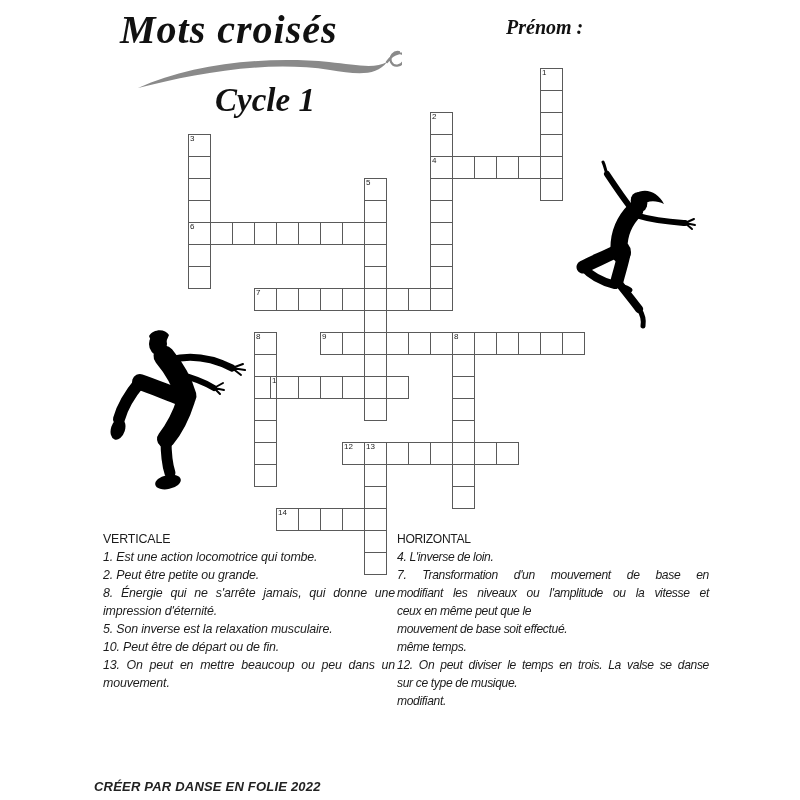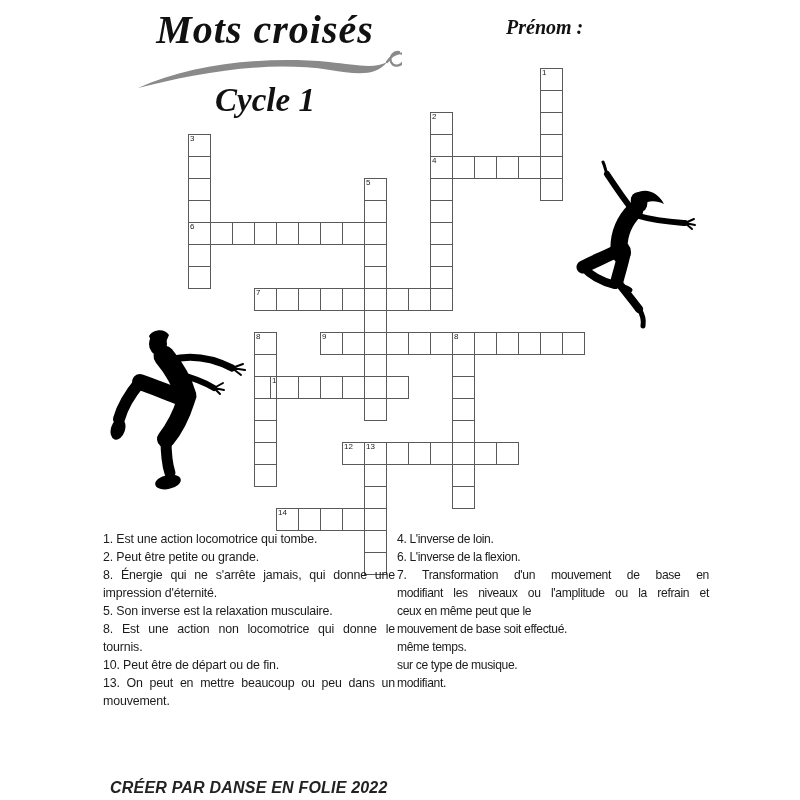--- a/index.html
+++ b/index.html
@@ -1,20 +1,20 @@
 <!DOCTYPE html>
 <html><head>
 <meta charset="utf-8">
 <style>
   html,body{margin:0;padding:0;background:#fff;}
   .page{position:relative;width:800px;height:800px;background:#fff;overflow:hidden;
         font-family:"Liberation Sans",sans-serif;color:#1a1a1a;}
 
   
-  .title{position:absolute;left:120px;top:6px;width:290px;text-align:center;
+  .title{position:absolute;left:120px;top:6px;width:290px;
          font-family:"Liberation Serif",serif;font-style:italic;font-weight:bold;
          font-size:40px;letter-spacing:1px;color:#111;}
   .swoosh{position:absolute;left:136px;top:50px;}
   .subtitle{position:absolute;left:120px;top:82px;width:290px;text-align:center;
          font-family:"Liberation Serif",serif;font-style:italic;font-weight:bold;
          font-size:33px;color:#111;}
   .prenom{position:absolute;left:506px;top:16px;
          font-family:"Liberation Serif",serif;font-style:italic;font-weight:bold;
          font-size:20px;color:#111;}
 
@@ -26,27 +26,27 @@
           color:#222;font-family:"Liberation Sans",sans-serif;}
 
   
   .dancer{position:absolute;}
 
   
   .clues{position:absolute;line-height:18px;color:#1c1c1c;}
   .clues-left{left:103px;top:530px;width:292px;font-size:12.4px;letter-spacing:-0.15px;}
   .clues-right{left:397px;top:530px;width:312px;font-size:12.1px;letter-spacing:-0.35px;}
   .clues h3{margin:0;font-size:inherit;font-weight:normal;line-height:18px;}
-  .clue{margin:0;}
+  .clue{margin:0;font-style:italic;}
   .clue-line{text-align:justify;text-align-last:justify;}
   .clue-line.last{text-align-last:auto;}
 
   
-  .credit{position:absolute;left:94px;top:779px;font-size:16px;font-weight:bold;
-          font-style:italic;letter-spacing:0.2px;color:#222;margin-left:16px;}
+  .credit{position:absolute;left:94px;top:779px;font-size:13px;font-weight:bold;
+          font-style:italic;letter-spacing:0.2px;color:#222;}
 </style>
 </head>
 <body>
 
 <div class="page">
 
   <div class="title">Mots croisés</div>
 
   <svg class="swoosh" width="266" height="40" viewBox="0 0 266 40">
     <path d="M2,38 C55,14 128,6 193,12 C220,15 239,19 251,12 C240,27 219,24 194,20 C128,10 58,24 2,38 Z" fill="#8a8a8a"></path>
@@ -229,68 +229,64 @@
       <path d="M46,90 C34,96 20,102 10,107" stroke-width="13"></path>
       <path d="M10,107 C18,116 30,122 42,125" stroke-width="8"></path>
       <path d="M42,125 C48,127 53,126 57,130" stroke-width="5"></path>
       <path d="M51,94 C49,104 46,113 44,121" stroke-width="13"></path>
       <path d="M44,121 C52,131 60,141 66,149" stroke-width="8"></path>
       <path d="M66,149 C70,155 71,160 70,166" stroke-width="5"></path>
     </g>
   </svg>
 
   <div class="clues clues-left">
+    <h3>VERTICALE</h3>
     <div>
         <div class="clue">
           <div class="clue-line last">1. Est une action locomotrice qui tombe.</div>
         </div>
         <div class="clue">
           <div class="clue-line last">2. Peut être petite ou grande.</div>
         </div>
         <div class="clue">
           <div class="clue-line">8. Énergie qui ne s'arrête jamais, qui donne une</div>
           <div class="clue-line last">impression d'éternité.</div>
         </div>
         <div class="clue">
           <div class="clue-line last">5. Son inverse est la relaxation musculaire.</div>
         </div>
         <div class="clue">
-          <div class="clue-line">8. Est une action non locomotrice qui donne le</div>
-          <div class="clue-line last">tournis.</div>
-        </div>
-        <div class="clue">
           <div class="clue-line last">10. Peut être de départ ou de fin.</div>
         </div>
         <div class="clue">
           <div class="clue-line">13. On peut en mettre beaucoup ou peu dans un</div>
           <div class="clue-line last">mouvement.</div>
         </div>
       </div>
   </div>
 
   <div class="clues clues-right">
+    <h3>HORIZONTAL</h3>
     <div>
         <div class="clue">
           <div class="clue-line last">4. L'inverse de loin.</div>
         </div>
         <div class="clue">
-          <div class="clue-line last">6. L'inverse de la flexion.</div>
-        </div>
-        <div class="clue">
           <div class="clue-line">7. Transformation d'un mouvement de base en</div>
-          <div class="clue-line">modifiant les niveaux ou l'amplitude ou la refrain et</div>
+          <div class="clue-line">modifiant les niveaux ou l'amplitude ou la vitesse et</div>
           <div class="clue-line last">ceux en même peut que le</div>
         </div>
         <div class="clue">
           <div class="clue-line last">mouvement de base soit effectué.</div>
         </div>
         <div class="clue">
           <div class="clue-line last">même temps.</div>
         </div>
         <div class="clue">
+          <div class="clue-line">12. On peut diviser le temps en trois. La valse se danse</div>
           <div class="clue-line last">sur ce type de musique.</div>
         </div>
         <div class="clue">
           <div class="clue-line last">modifiant.</div>
         </div>
       </div>
   </div>
 
   <div class="credit">CRÉER PAR DANSE EN FOLIE 2022</div>
 

